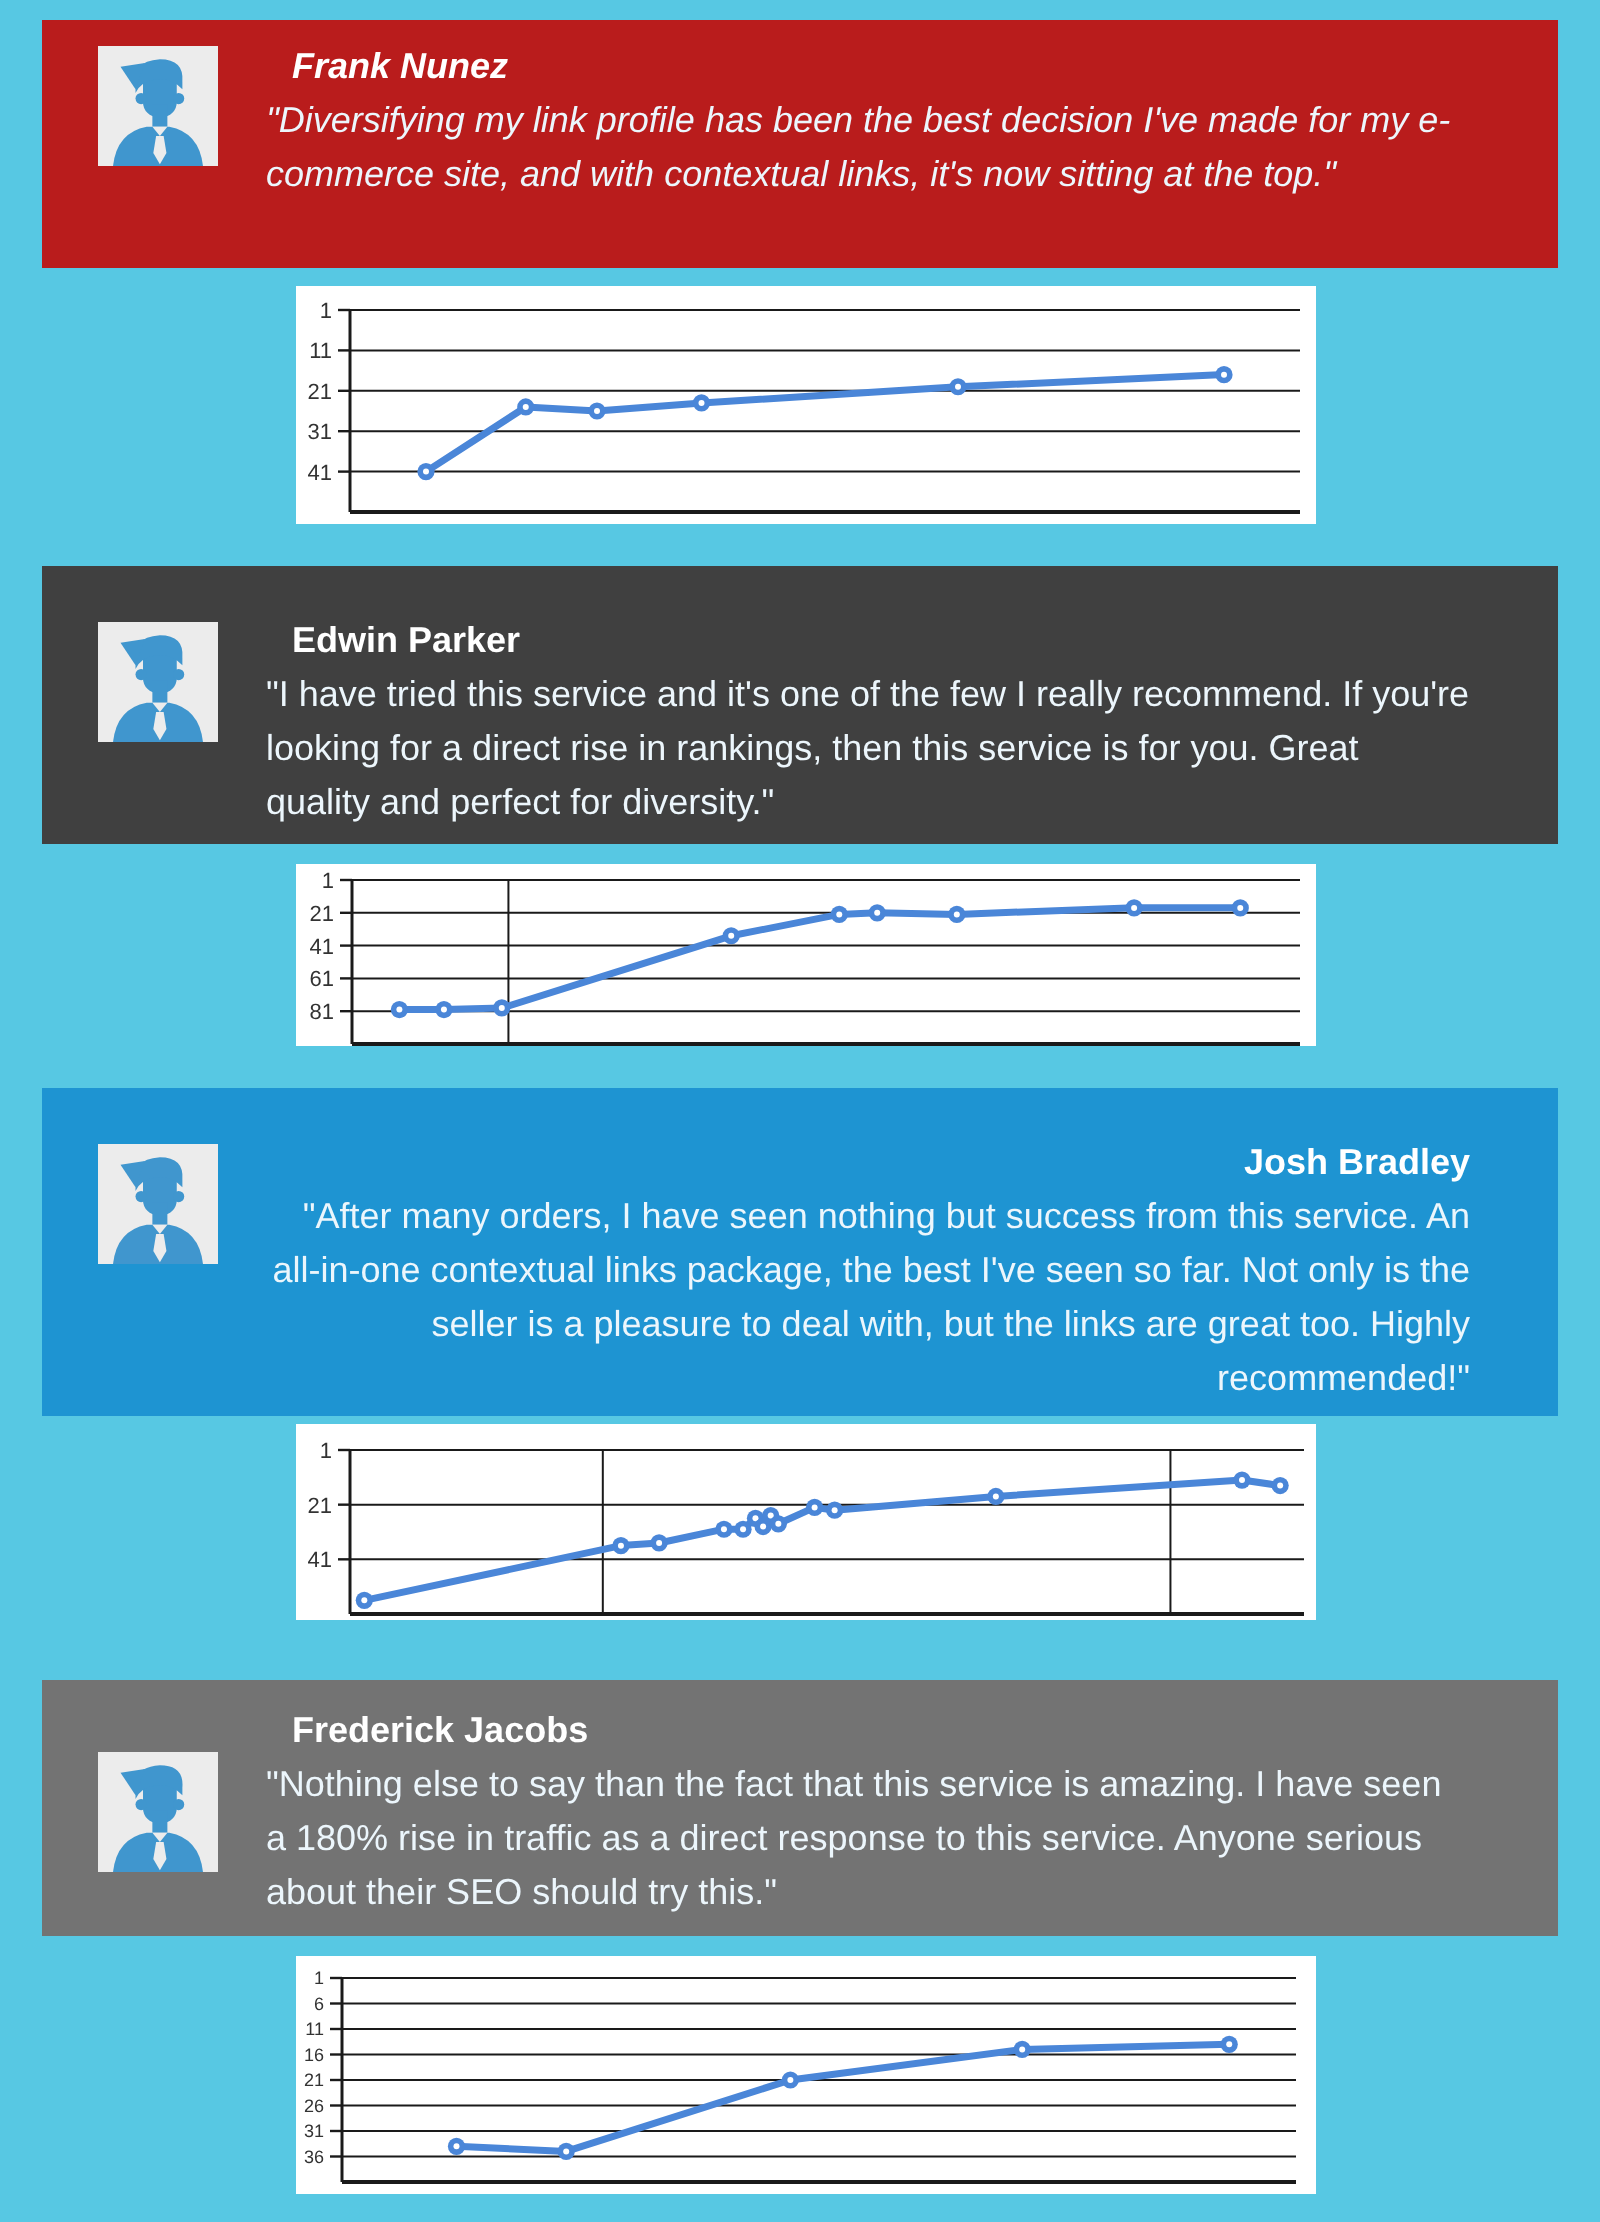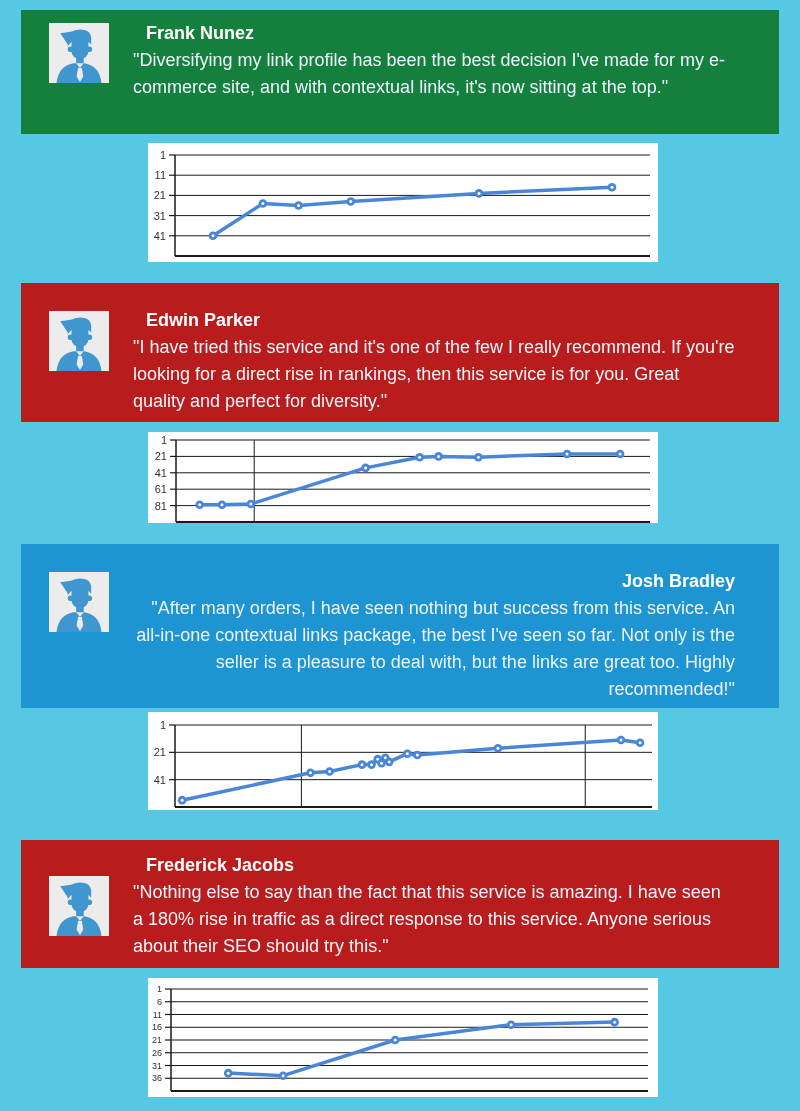--- a/index.html
+++ b/index.html
@@ -60,21 +60,21 @@
   .card:nth-child(4) .btext{padding-top:12px;}
   .card:nth-child(4) .avatar{top:36px;}
   .card:nth-child(4) .chart-box{margin-top:10px;height:119px;}
 </style>
 </head>
 <body>
 
 <div class="page">
   <div id="cards">
   <section class="card">
-    <div class="banner" style="background: #15803d;">
+    <div class="banner" style="background: #b91c1c; font-style: italic;">
       <div class="avatar">
         <svg viewBox="0 0 64 64" aria-hidden="true">
           <rect class="av-bg" x="0" y="0" width="64" height="64" fill="#ececec"></rect>
           <rect class="av-fg" x="24" y="12" width="18" height="26" rx="8" fill="#4096ce"></rect>
           <path class="av-fg" d="M20 23 Q17 8 33 7 Q46 7 45 19 L45 23 Q38 16 30 18 Q23 19 20 25 Z" fill="#4096ce"></path>
           <polygon class="av-fg" points="20,23 12,11 25,9" fill="#4096ce"></polygon>
           <circle class="av-fg" cx="23" cy="28" r="3" fill="#4096ce"></circle>
           <circle class="av-fg" cx="43" cy="28" r="3" fill="#4096ce"></circle>
           <rect class="av-fg" x="29" y="31" width="8" height="12" fill="#4096ce"></rect>
           <path class="av-fg" d="M8 64 Q10 46 26 43 L38 43 Q54 46 56 64 Z" fill="#4096ce"></path>
@@ -117,21 +117,21 @@
             <circle cx="202.75" cy="58.46" r="1.5" fill="#ffffff"></circle>
             <circle cx="331" cy="50.38" r="4.3" fill="#4a86d8"></circle>
             <circle cx="331" cy="50.38" r="1.5" fill="#ffffff"></circle>
             <circle cx="464" cy="44.32" r="4.3" fill="#4a86d8"></circle>
             <circle cx="464" cy="44.32" r="1.5" fill="#ffffff"></circle>
           </svg>
         </div>
   </section>
 
   <section class="card">
-    <div class="banner" style="background: #b91c1c;">
+    <div class="banner" style="background: #404040;">
       <div class="avatar">
         <svg viewBox="0 0 64 64" aria-hidden="true">
           <rect class="av-bg" x="0" y="0" width="64" height="64" fill="#ececec"></rect>
           <rect class="av-fg" x="24" y="12" width="18" height="26" rx="8" fill="#4096ce"></rect>
           <path class="av-fg" d="M20 23 Q17 8 33 7 Q46 7 45 19 L45 23 Q38 16 30 18 Q23 19 20 25 Z" fill="#4096ce"></path>
           <polygon class="av-fg" points="20,23 12,11 25,9" fill="#4096ce"></polygon>
           <circle class="av-fg" cx="23" cy="28" r="3" fill="#4096ce"></circle>
           <circle class="av-fg" cx="43" cy="28" r="3" fill="#4096ce"></circle>
           <rect class="av-fg" x="29" y="31" width="8" height="12" fill="#4096ce"></rect>
           <path class="av-fg" d="M8 64 Q10 46 26 43 L38 43 Q54 46 56 64 Z" fill="#4096ce"></path>
@@ -250,21 +250,21 @@
             <circle cx="349.92900000000003" cy="36.233333333333334" r="1.5" fill="#ffffff"></circle>
             <circle cx="472.995" cy="28.03333333333333" r="4.3" fill="#4a86d8"></circle>
             <circle cx="472.995" cy="28.03333333333333" r="1.5" fill="#ffffff"></circle>
             <circle cx="492.075" cy="30.766666666666666" r="4.3" fill="#4a86d8"></circle>
             <circle cx="492.075" cy="30.766666666666666" r="1.5" fill="#ffffff"></circle>
           </svg>
         </div>
   </section>
 
   <section class="card">
-    <div class="banner" style="background: #b91c1c;">
+    <div class="banner" style="background: #737373;">
       <div class="avatar">
         <svg viewBox="0 0 64 64" aria-hidden="true">
           <rect class="av-bg" x="0" y="0" width="64" height="64" fill="#ececec"></rect>
           <rect class="av-fg" x="24" y="12" width="18" height="26" rx="8" fill="#4096ce"></rect>
           <path class="av-fg" d="M20 23 Q17 8 33 7 Q46 7 45 19 L45 23 Q38 16 30 18 Q23 19 20 25 Z" fill="#4096ce"></path>
           <polygon class="av-fg" points="20,23 12,11 25,9" fill="#4096ce"></polygon>
           <circle class="av-fg" cx="23" cy="28" r="3" fill="#4096ce"></circle>
           <circle class="av-fg" cx="43" cy="28" r="3" fill="#4096ce"></circle>
           <rect class="av-fg" x="29" y="31" width="8" height="12" fill="#4096ce"></rect>
           <path class="av-fg" d="M8 64 Q10 46 26 43 L38 43 Q54 46 56 64 Z" fill="#4096ce"></path>

